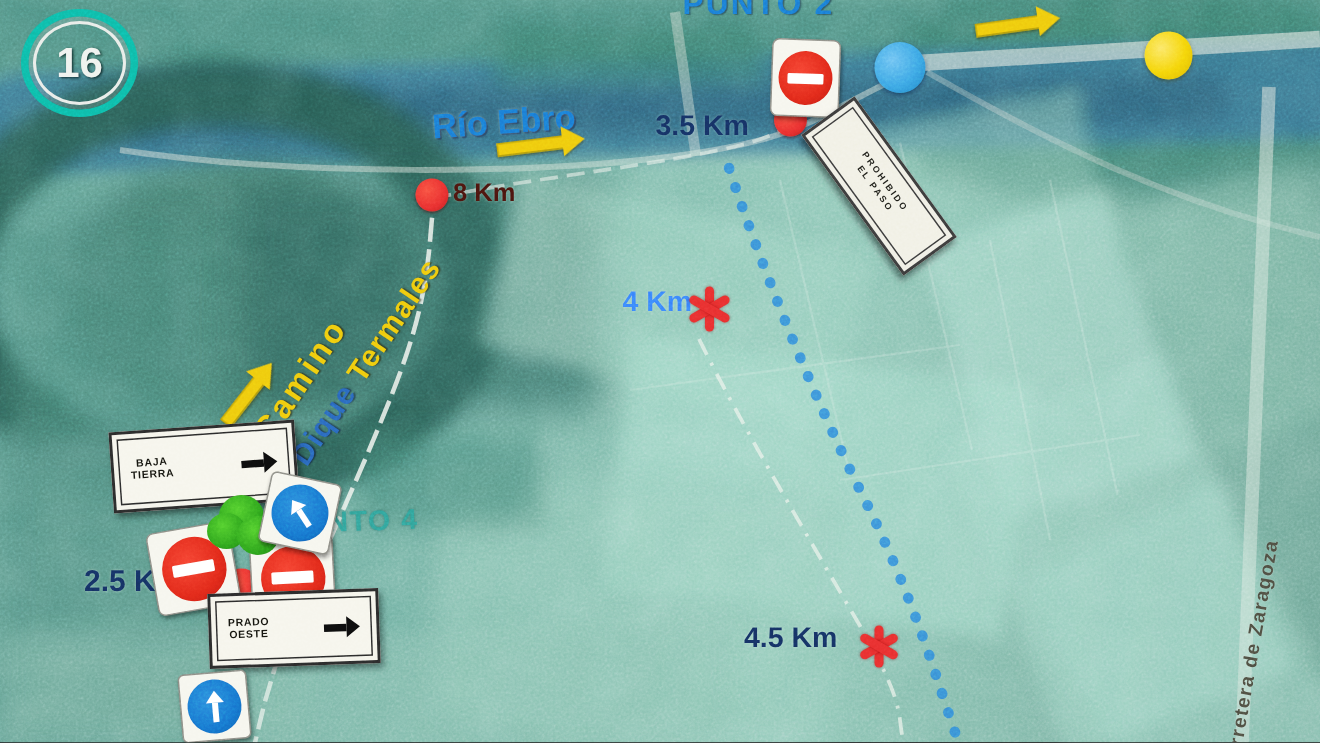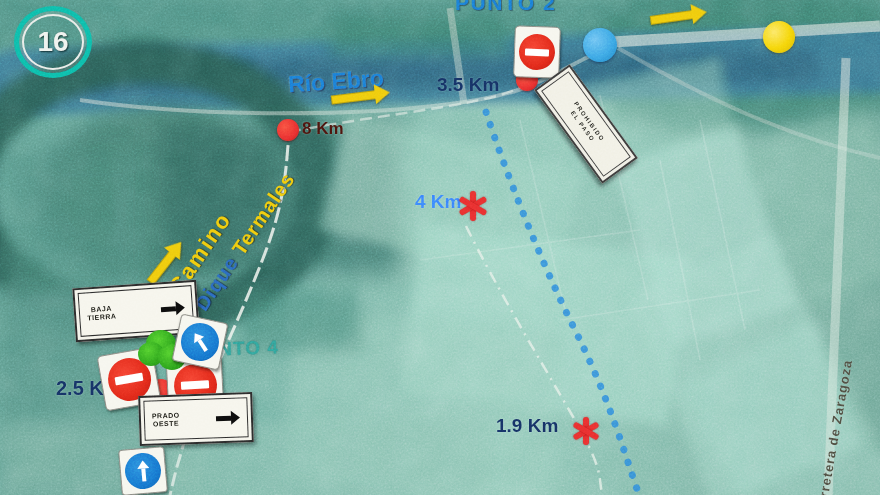--- a/index.html
+++ b/index.html
@@ -245,21 +245,21 @@
     <span class="l2"><span class="dq">Dique</span> <span class="tm">Termales</span></span>
   </div>
 
   <div class="lbl lbl-m4">4 Km</div>
   <div class="star star-4">
       <i></i>
       <i></i>
       <i></i>
     </div>
 
-  <div class="lbl lbl-m45">1.9 Km</div>
+  <div class="lbl lbl-m45">4.5 Km</div>
   <div class="star star-45">
       <i></i>
       <i></i>
       <i></i>
     </div>
 
   <div class="dirsign ds1">
     <div class="inner">
       <div class="txt">
         <div>BAJA</div>

